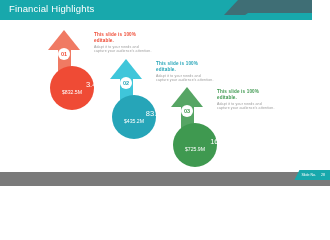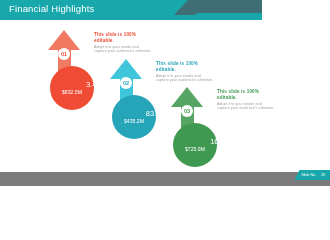--- a/index.html
+++ b/index.html
@@ -5,21 +5,21 @@
   html,body{margin:0;padding:0;}
   body{
     width:330px;height:186px;overflow:hidden;
     background:#ffffff;
     font-family:"Liberation Sans",sans-serif;
     position:relative;
   }
 
   
   .header{
-    position:absolute;left:0;top:0;width:262px;height:20px;
+    position:absolute;left:0;top:0;width:312px;height:20px;
     background:#18a8ac;
   }
   .header-title{
     position:absolute;left:9px;top:3px;
     font-size:9.5px;color:#ffffff;letter-spacing:.15px;
     white-space:nowrap;
   }
   .header-accent{
     position:absolute;right:0;top:0;width:88px;height:15px;
     background:#3f6e75;

